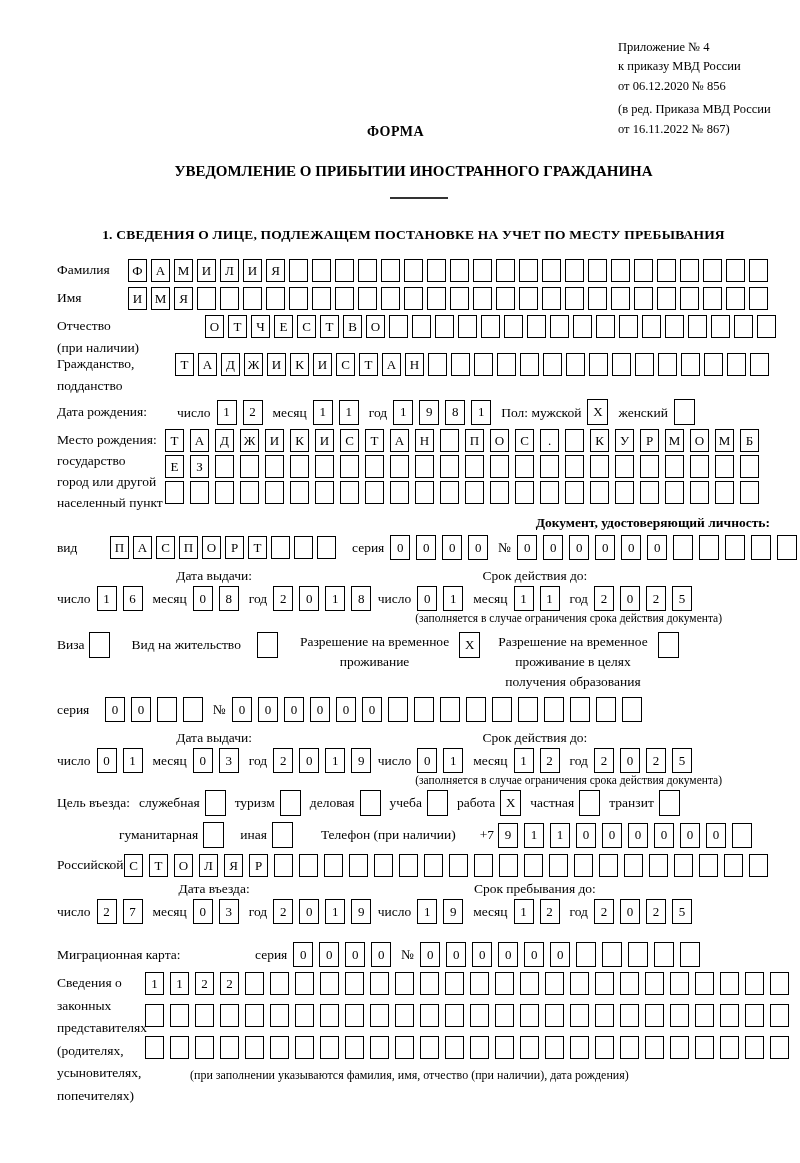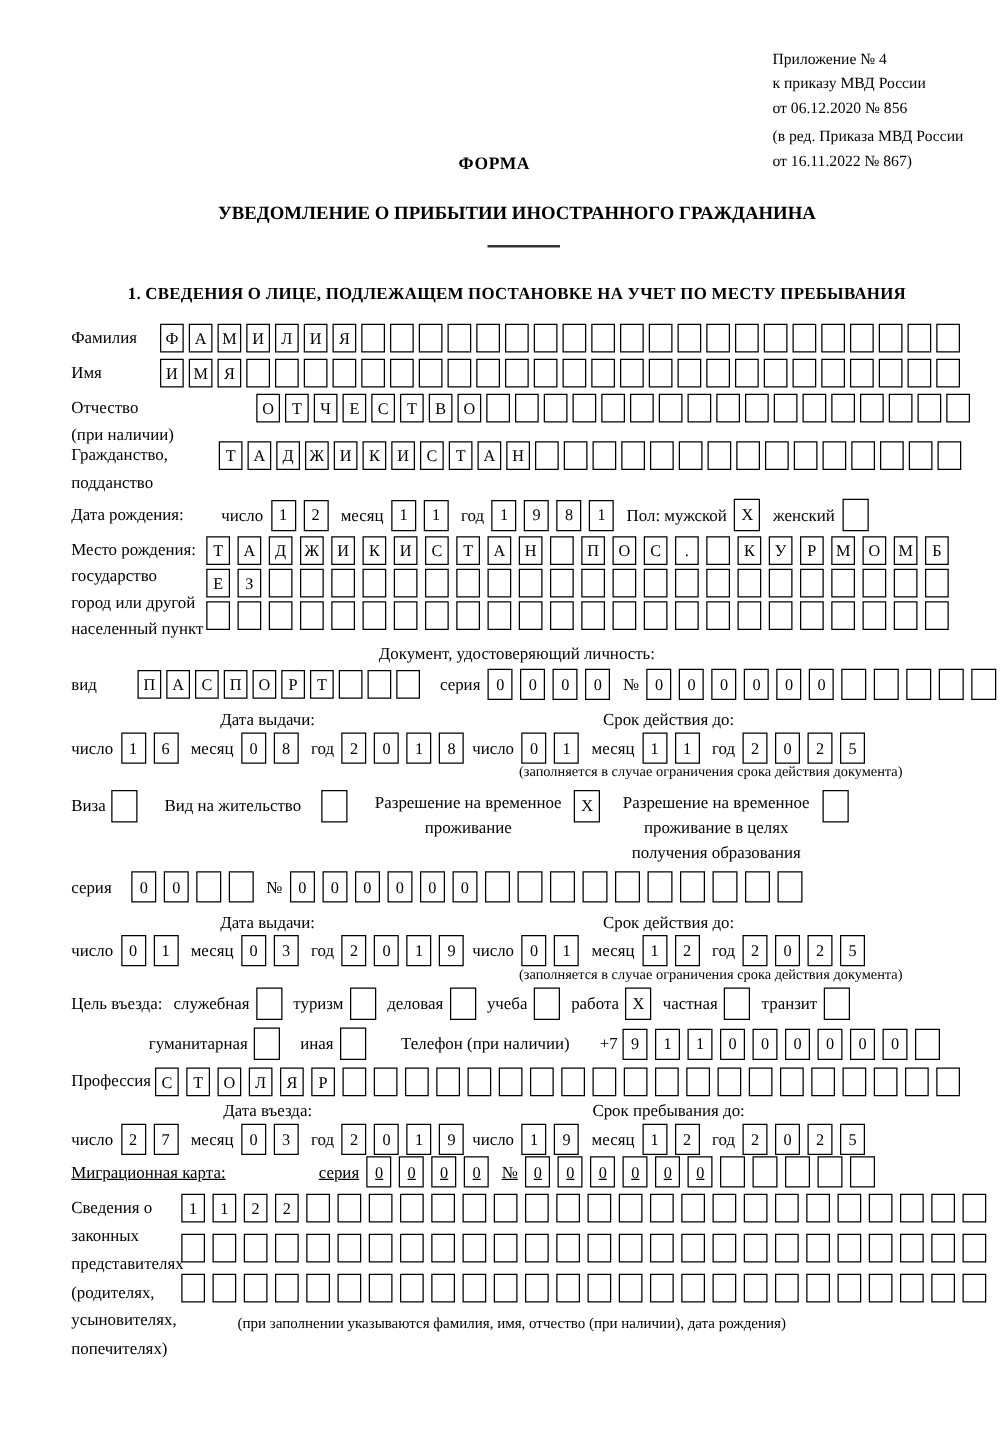--- a/index.html
+++ b/index.html
@@ -51,21 +51,21 @@
 
   .optrow { display:flex; align-items:flex-start; margin-top:4px; }
   .optml { text-align:center; line-height:20px; }
   .cbgap { margin-left:10px; }
   .lblgap { margin-left:14px; line-height:26px; white-space:nowrap; }
   .pair { display:inline-flex; align-items:center; }
   .pair .plabel { margin-right:5px; white-space:nowrap; line-height:26px; }
 
   .mt4{margin-top:4px;} .mt5{margin-top:5px;} .mt6{margin-top:6px;} .mt16{margin-top:16px;}
   .intro { margin-top:8px; line-height:1.8; }
-  .doc-title { margin-top:2px; text-align:center; font-weight:normal; }
+  .doc-title { margin-top:2px; text-align:right; font-weight:bold; }
   .repr-rows .cells { margin-bottom:9px; display:flex; }
 </style>
 </head>
 <body>
 
 <div class="page">
 
   <div class="annex">
     <div>Приложение № 4</div>
     <div>к приказу МВД России</div>
@@ -602,21 +602,21 @@
         <span class="cell">0</span>
         <span class="cell">0</span>
         <span class="cell">0</span>
         <span class="cell">0</span>
         <span class="cell">0</span>
         <span class="cell"></span>
       </span>
   </div>
 
   <div class="frow mt6">
-    <div class="flabel" style="width:67px">Профессия</div>
+    <div class="flabel" style="width:67px">Российской</div>
     <div class="cells sp">
         <span class="cell">С</span>
         <span class="cell">Т</span>
         <span class="cell">О</span>
         <span class="cell">Л</span>
         <span class="cell">Я</span>
         <span class="cell">Р</span>
         <span class="cell"></span>
         <span class="cell"></span>
         <span class="cell"></span>
@@ -680,21 +680,21 @@
         <span class="cells dt">
             <span class="cell">2</span>
             <span class="cell">0</span>
             <span class="cell">2</span>
             <span class="cell">5</span>
           </span>
       </div>
     </div>
   </div>
 
-  <div class="frow" style="margin-top:1px; align-items:center;text-decoration:underline;">
+  <div class="frow" style="margin-top:18px; align-items:center;">
     <span class="flabel" style="width:152px">Миграционная карта:</span>
     <span class="dlabel" style="margin-left:46px">серия</span>
     <span class="cells dt">
         <span class="cell">0</span>
         <span class="cell">0</span>
         <span class="cell">0</span>
         <span class="cell">0</span>
       </span>
     <span class="dlabel">№</span>
     <span class="cells dt">

